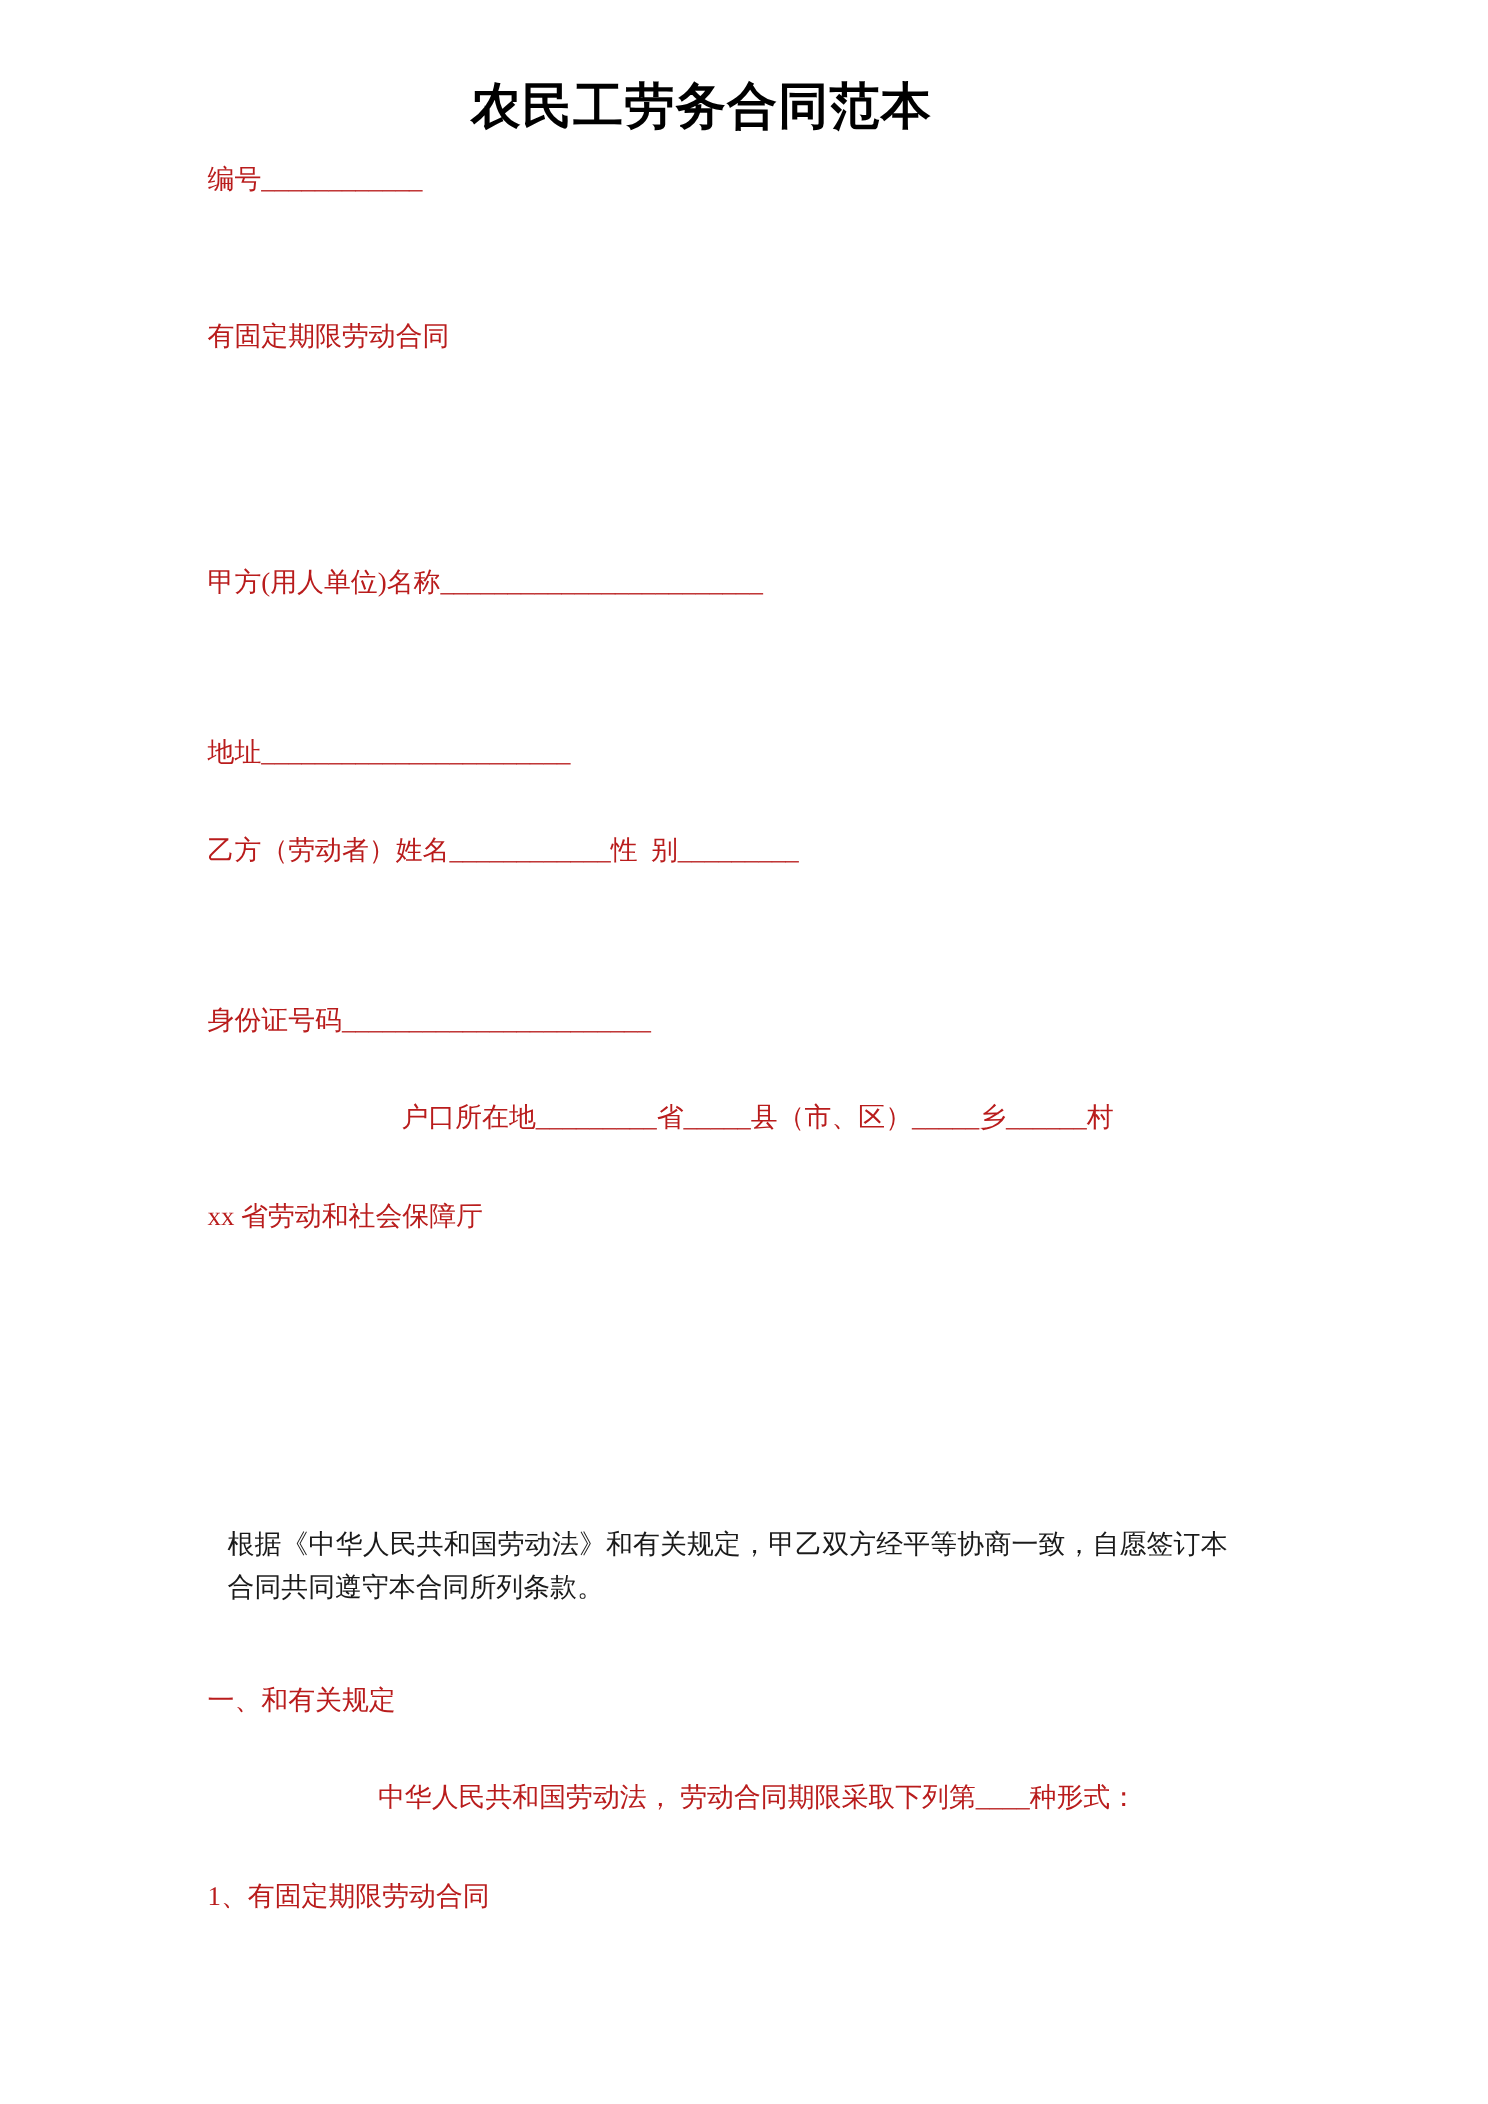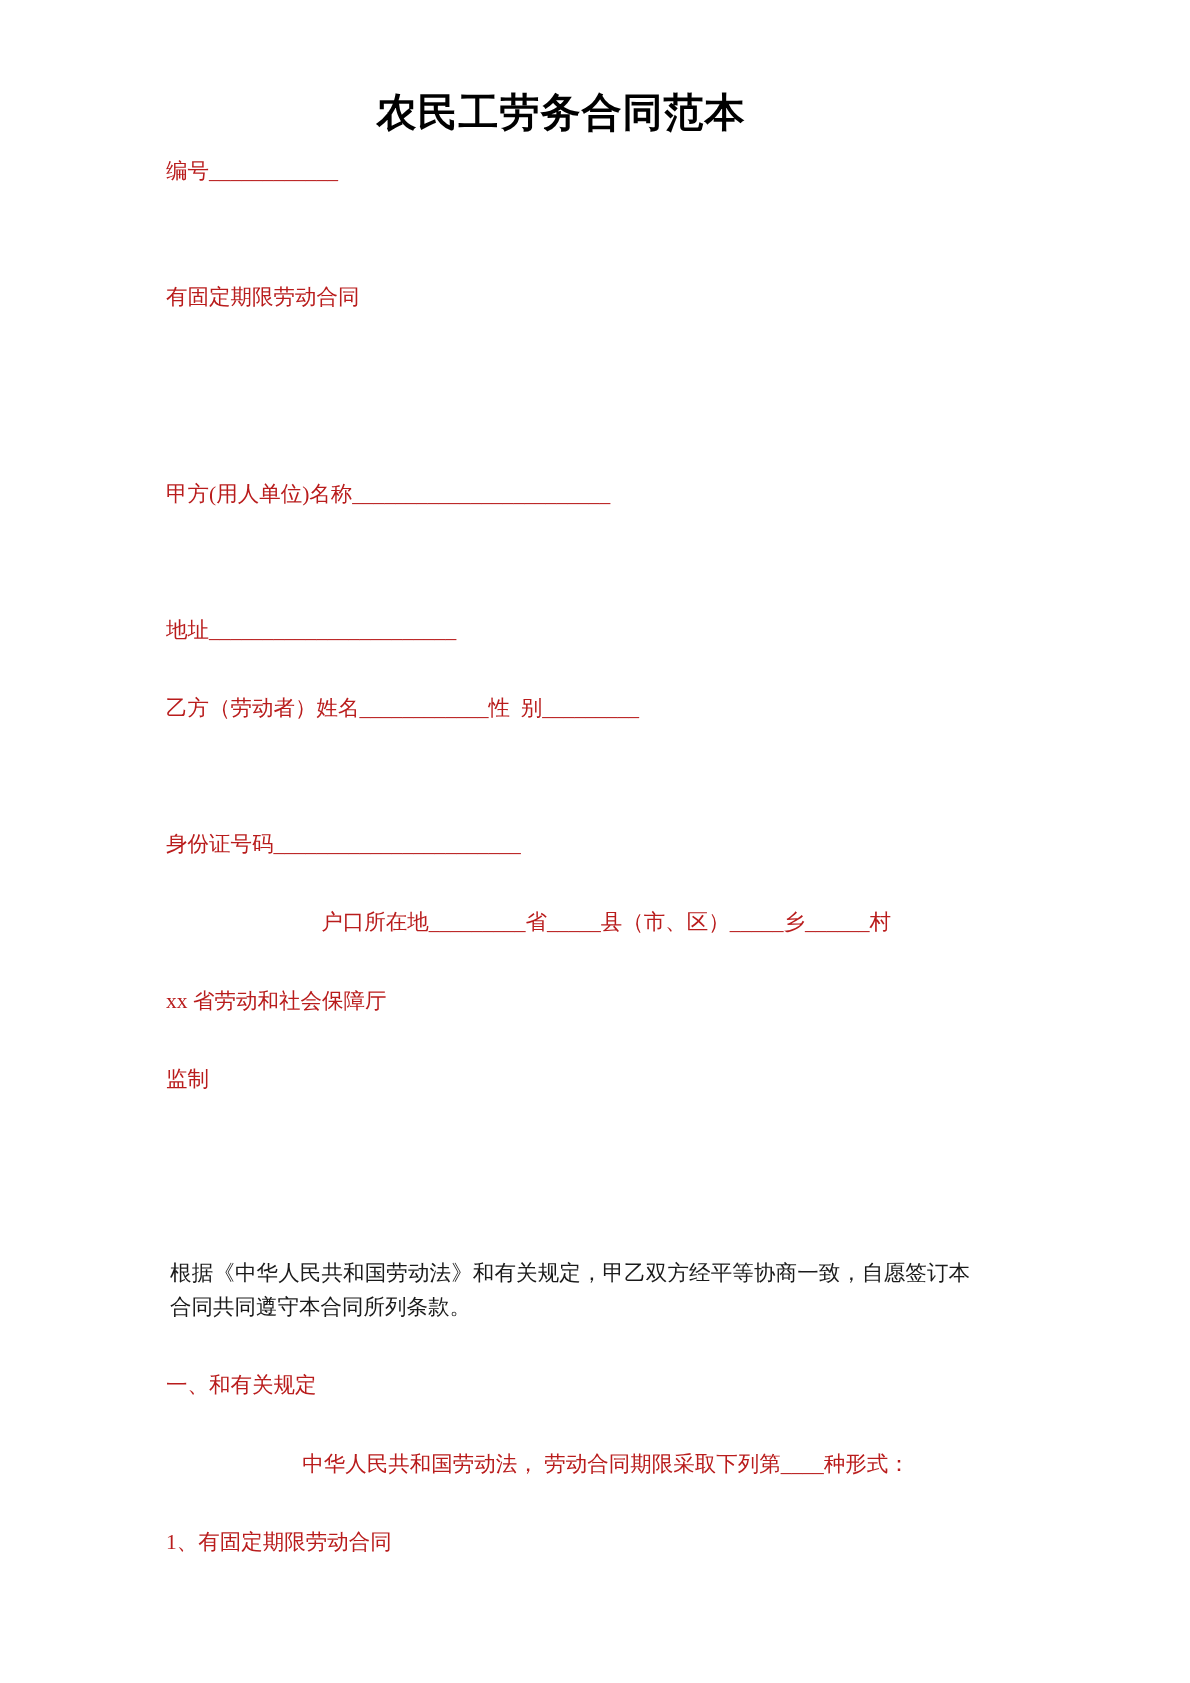--- a/index.html
+++ b/index.html
@@ -29,37 +29,37 @@
     top: 0;
     width: 880px;
   }
   .doc-title {
     font-size: 40px;
     font-weight: bold;
     text-align: center;
     letter-spacing: 1px;
     line-height: 1.25;
     margin: 0;
-    padding-top: 88px;
+    padding-top: 60px;
     color: #000000;
     width: 790px;
     margin-left: 0;
   }
   .line {
     font-size: 21.5px;
     line-height: 1.0;
     color: #b91c1c;
     white-space: pre;
     margin: 0;
   }
   .para {
     font-size: 21.5px;
     line-height: 1.62;
     color: #1a1a1a;
-    margin: 4px;
+    margin: 16px;
     width: 800px;
     text-align: justify;
   }
   .spacer-sm { height: 23px; }
   .spacer-md { height: 46px; }
   .spacer-lg { height: 72px; }
   .spacer-xl { height: 104px; }
   .gap-line { height: 57px; }
   .nowrap-line {
     white-space: nowrap;
@@ -109,21 +109,20 @@
     <div class="gap-line"></div>
 
     <div class="line nowrap-line">户口所在地_________省_____县（市、区）_____乡______村</div>
 
     <div class="gap-line"></div>
 
     <div class="line">xx 省劳动和社会保障厅</div>
 
     <div class="gap-line"></div>
 
-    <div class="line">监制</div>
 
     <div class="gap-line"></div>
 
 
     <div class="spacer-xl"></div>
 
     <div class="para">根据《中华人民共和国劳动法》和有关规定，甲乙双方经平等协商一致，自愿签订本合同共同遵守本合同所列条款。</div>
 
     <div class="spacer-md"></div>
 

